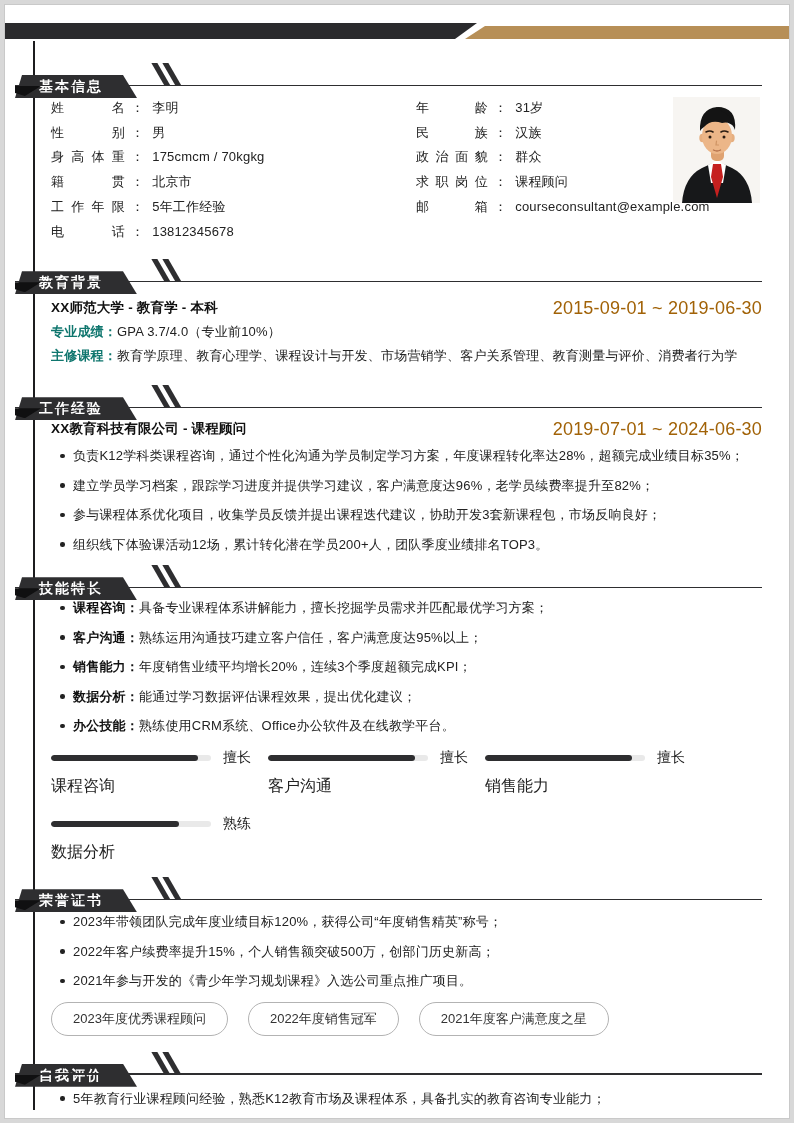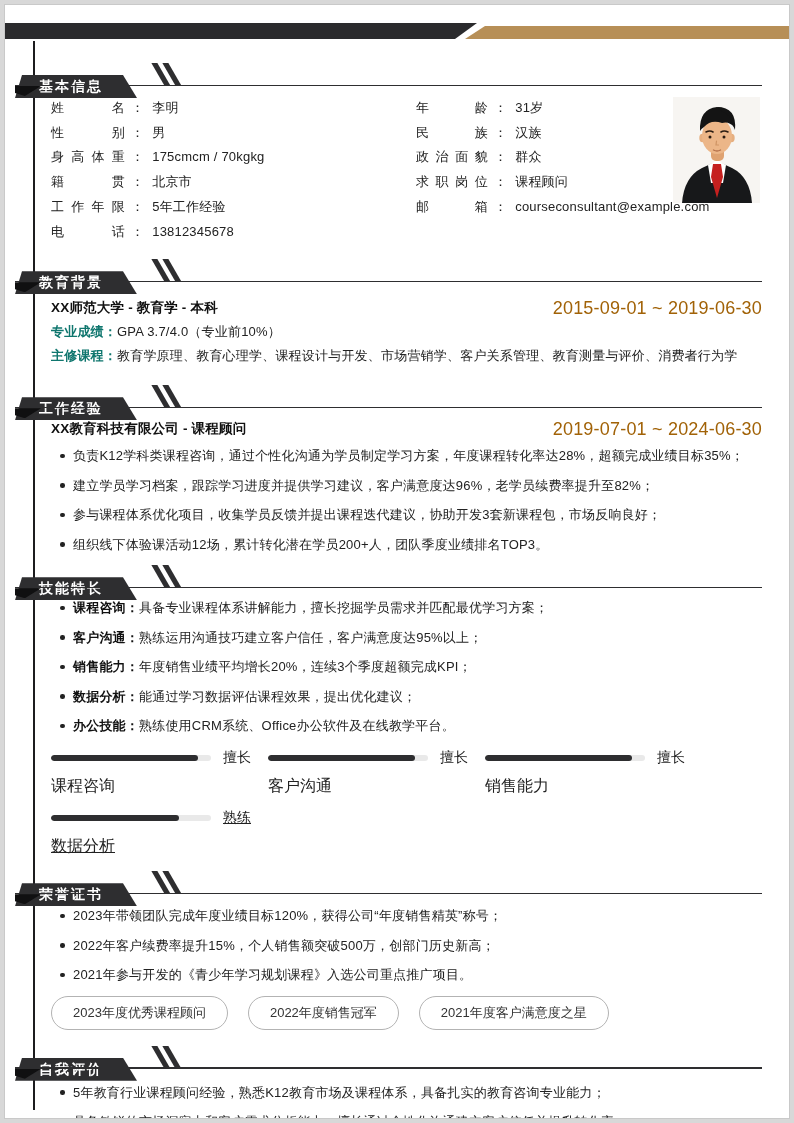--- a/index.html
+++ b/index.html
@@ -210,21 +210,21 @@
         </div>
         <div class="bar-item">
           <div class="bar-line">
             <div class="track">
                 <div class="fill" style="width: 92%;"></div>
               </div>
             <span class="bar-level">擅长</span>
           </div>
           <div class="bar-name">销售能力</div>
         </div>
-        <div class="bar-item" style="margin-top:2px;text-decoration:underline;">
+        <div class="bar-item" style="margin-top:8px;">
           <div class="bar-line">
             <div class="track">
                 <div class="fill" style="width: 80%;"></div>
               </div>
             <span class="bar-level">熟练</span>
           </div>
           <div class="bar-name">数据分析</div>
         </div>
       </div>
     </div>

